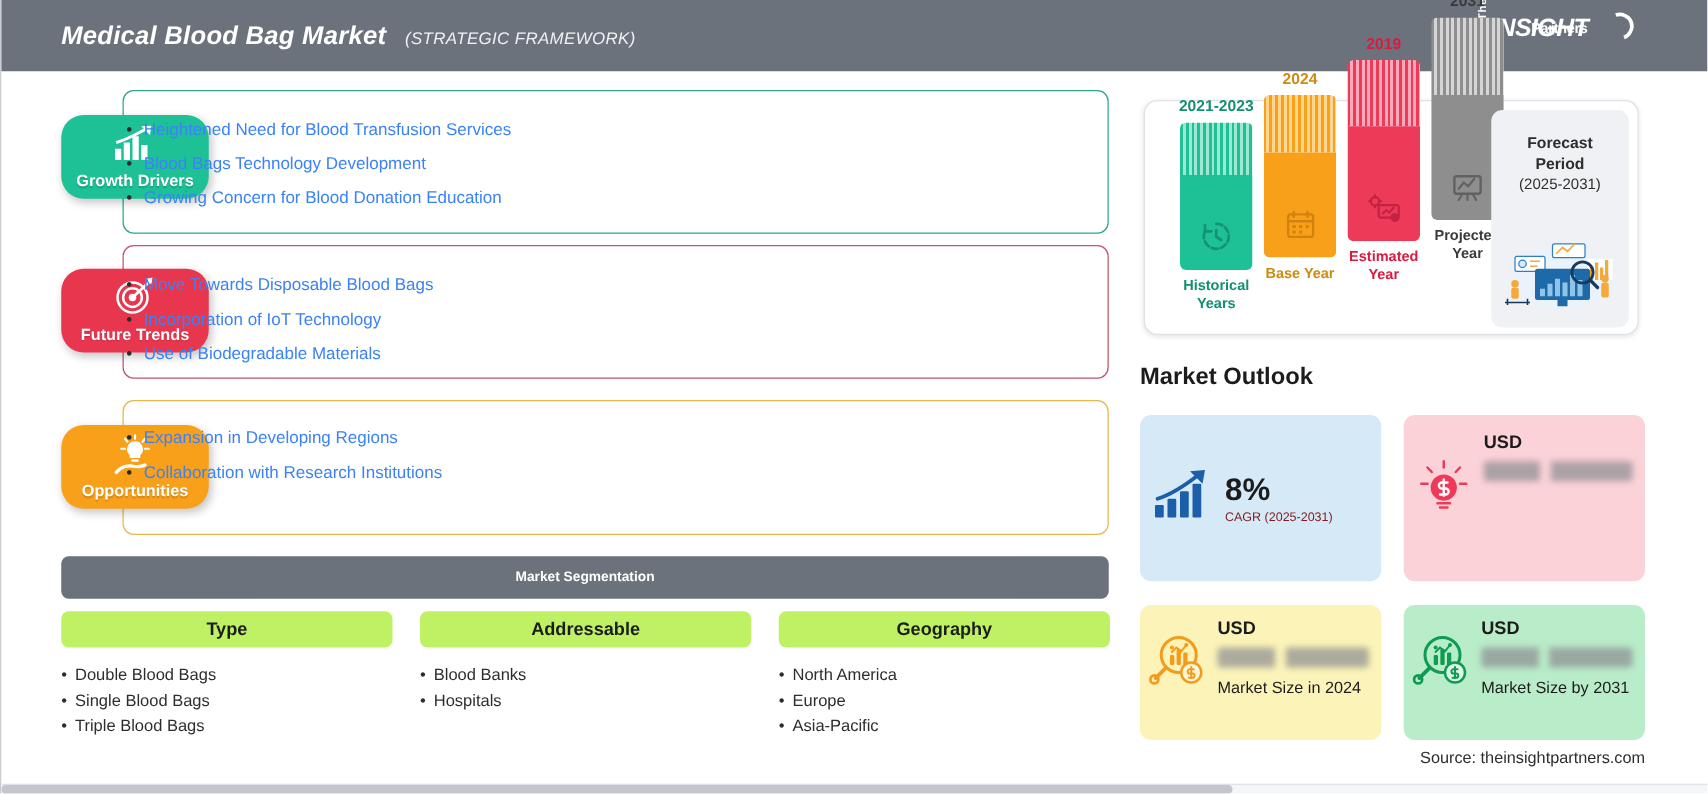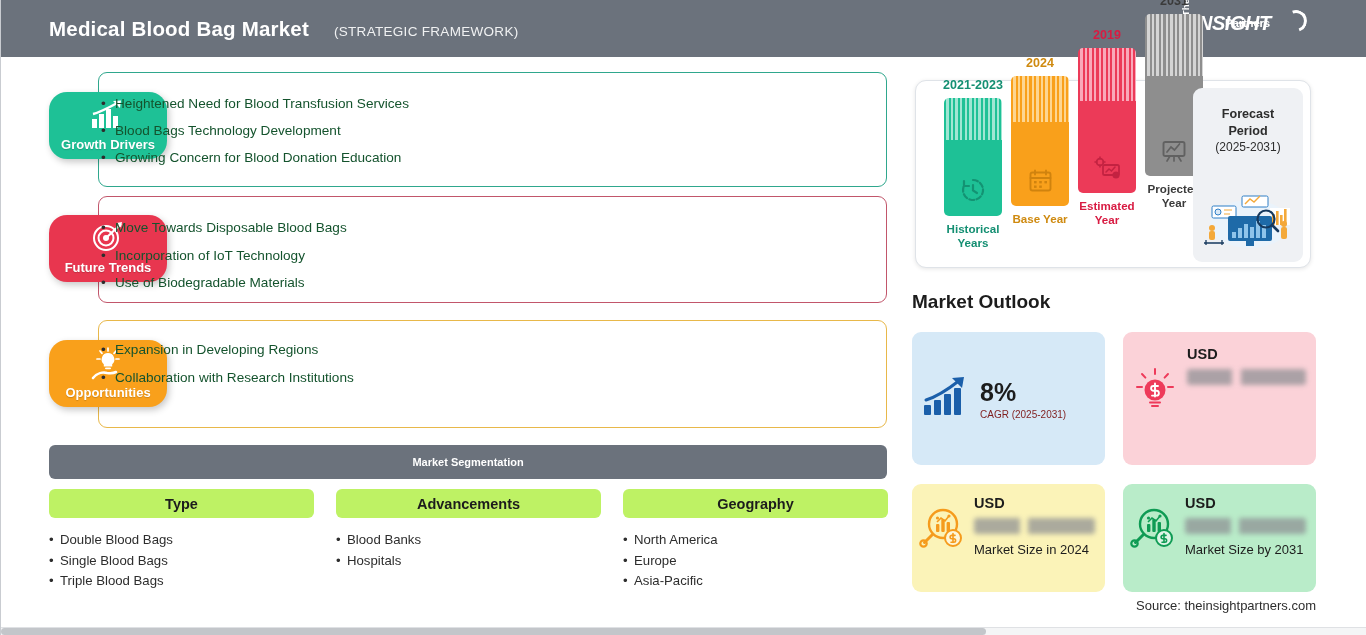--- a/index.html
+++ b/index.html
@@ -10,39 +10,39 @@
     overflow: hidden;
   }
   #page { position: relative; width: 1366px; height: 635px; background:#fff;
           border-left: 1px solid #c9ccd1; overflow: hidden; }
 
   
   #header {
     position: absolute; left: 0; top: 0; width: 1366px; height: 57px;
     background: #6b727c; display: flex; align-items: center;
   }
-  #title-wrap { margin-left: 48px; display: flex; align-items: baseline; gap: 25px; }
+  #title-wrap { margin-left: 48px; display: flex; align-items: baseline; gap: 15px; font-style: italic; }
   #main-title { color: #ffffff; font-size: 20.5px; font-weight: bold; letter-spacing: .2px; }
   #sub-title { color: #f0f1f2; font-size: 13.5px; font-weight: normal; letter-spacing: .3px; }
 
   #logo { position: absolute; right: 58px; top: 8px; width: 128px; height: 42px; }
   #logo .the { position:absolute; left:0; top:8px; color:#fff; font-size:9px; font-weight:bold;
      transform: rotate(-90deg); transform-origin: left top; letter-spacing:.5px;}
   #logo .insight { position:absolute; left:12px; top:4px; color:#fff; font-size:20px;
      font-weight:bold; letter-spacing:-.5px; font-style: italic;}
   #logo .partners { position:absolute; left:44px; top:9px; color:#fff; font-size:11.5px;
      font-weight:bold; letter-spacing:-.2px;}
   #logo .arc { position:absolute; right:2px; top:2px; width:22px; height:22px;
      border:3px solid #fff; border-radius:50%; border-bottom-color:transparent;
      border-left-color:transparent; transform: rotate(25deg); }
 
   
   .panel { position: absolute; border-radius: 9px; background: #fff; }
   .panel-bullets { position:absolute; left: 100px; top: 0; }
-  .blt { font-size: 13.6px; color: #14532d; line-height: 1; white-space: nowrap; }
+  .blt { font-size: 13.6px; color: #3b82f6; line-height: 1; white-space: nowrap; }
   .blt::before { content: "\2022"; color:#2d2d2d; display:inline-block; width: 14px; }
 
   .badge {
     position: absolute; width: 118px; height: 67px; border-radius: 18px;
     display:flex; flex-direction:column; align-items:center; justify-content:flex-end;
     box-shadow: 2px 3px 7px rgba(0,0,0,.22);
   }
   .badge .bi { position:absolute; top: 6px; left:50%; transform:translateX(-50%); }
   .badge .blabel { color:#fff; font-size:13px; font-weight:bold; padding-bottom:7px;
      text-shadow: 0 1px 1px rgba(0,0,0,.18); white-space:nowrap;}
@@ -184,21 +184,21 @@
     </div>
     <div class="seg-list">
       <div>Double Blood Bags</div>
       <div>Single Blood Bags</div>
       <div>Triple Blood Bags</div>
     </div>
   </div>
 
   <div class="seg-col" style="left:335px;">
     <div class="seg-head">
-      <span>Advancements</span>
+      <span>Addressable</span>
     </div>
     <div class="seg-list">
       <div>Blood Banks</div>
       <div>Hospitals</div>
     </div>
   </div>
 
   <div class="seg-col" style="left:622px;">
     <div class="seg-head">
       <span>Geography</span>

